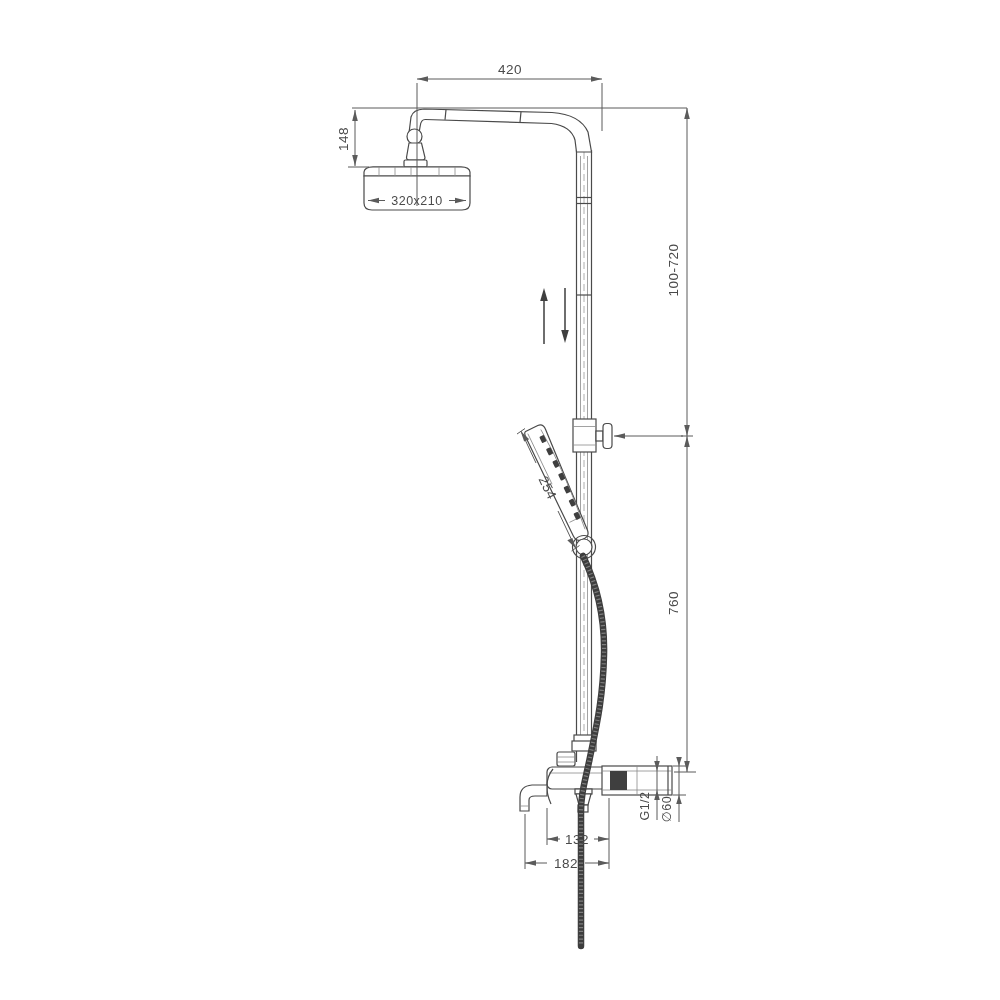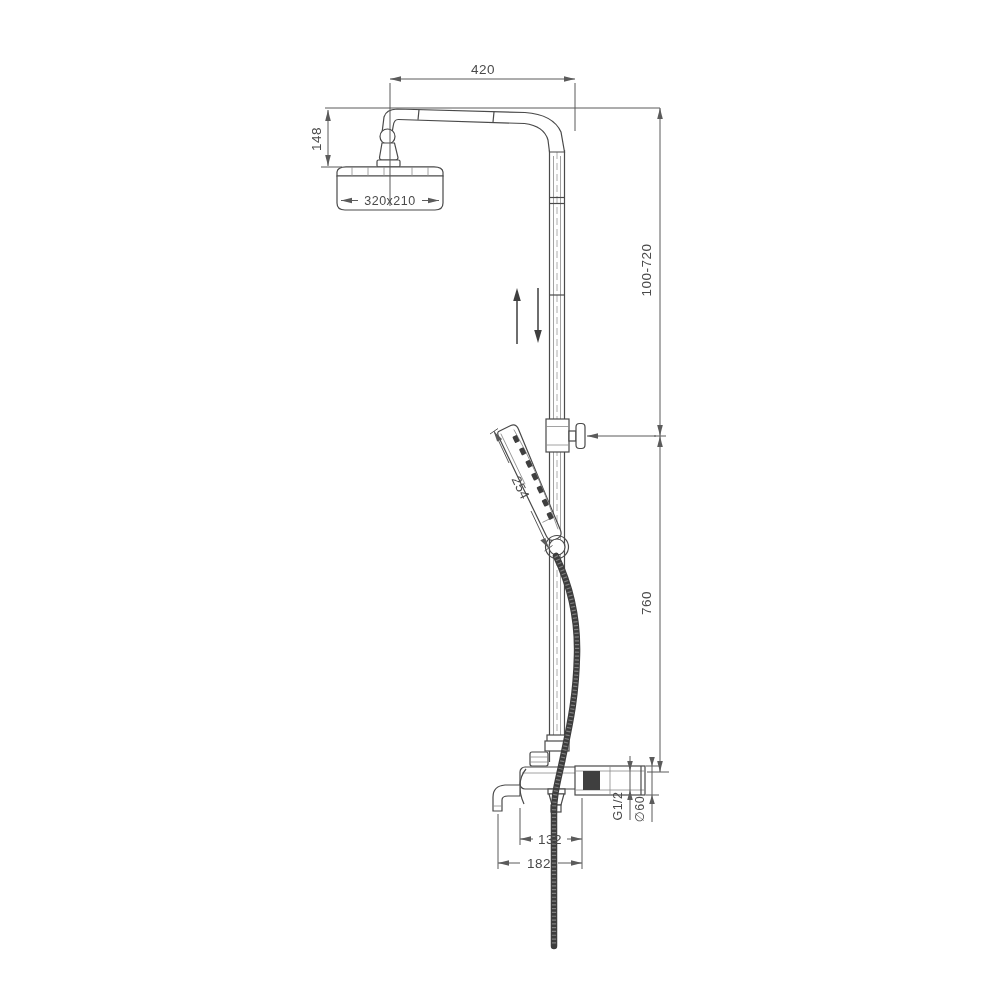--- a/index.html
+++ b/index.html
@@ -1,18 +1,19 @@
 <!DOCTYPE html>
 <html><head>
 <meta charset="utf-8">
 <style>
   html,body{margin:0;padding:0;background:#ffffff;}
   .canvas{
     width:912px;height:1000px;position:relative;background:#ffffff;
     font-family:"Liberation Sans","DejaVu Sans",sans-serif;
+    padding-left:27px;
   }
   svg{display:block;}
   text{
     font-family:"Liberation Sans","DejaVu Sans",sans-serif;
     font-size:13.5px;
     fill:#4a4a4a;
     letter-spacing:0.5px;
   }
   .fix{stroke:#4a4a4a;stroke-width:1.2;fill:none;}
   .fixw{stroke:#4a4a4a;stroke-width:1.2;fill:#ffffff;}

